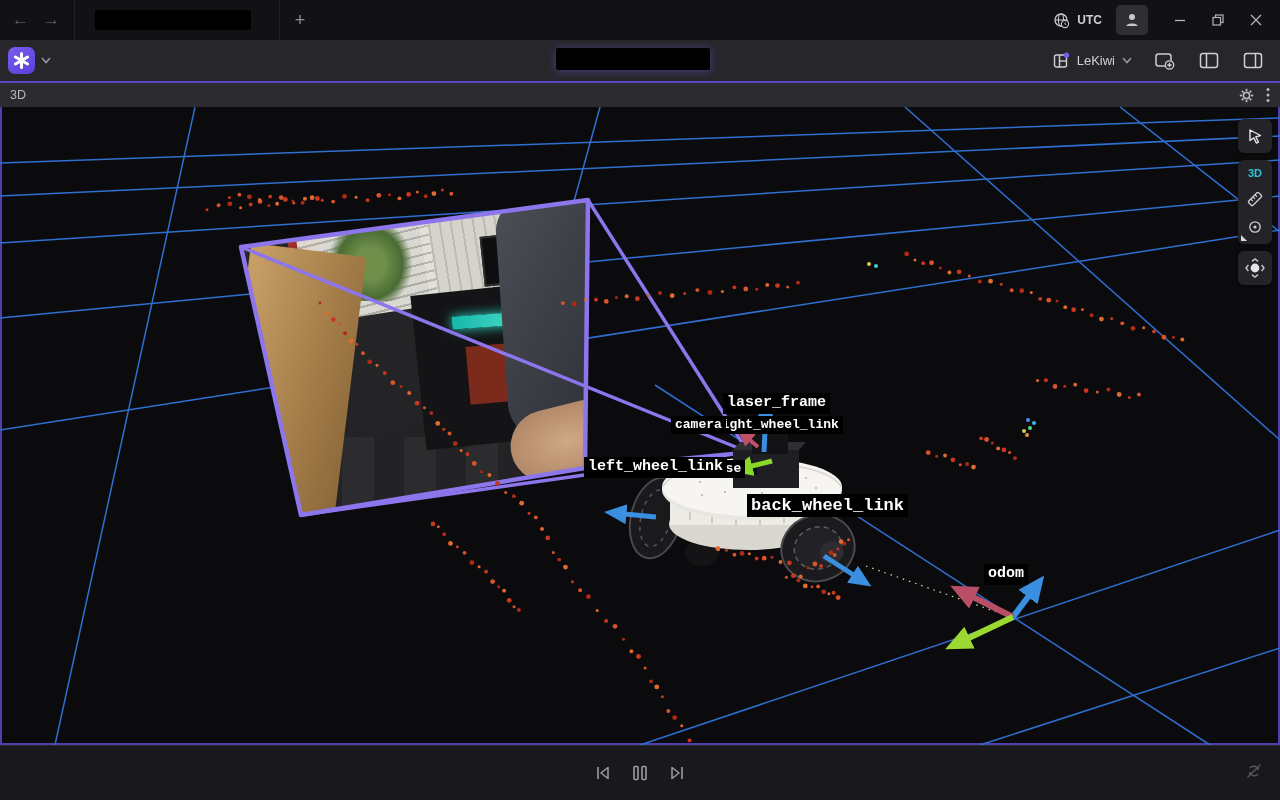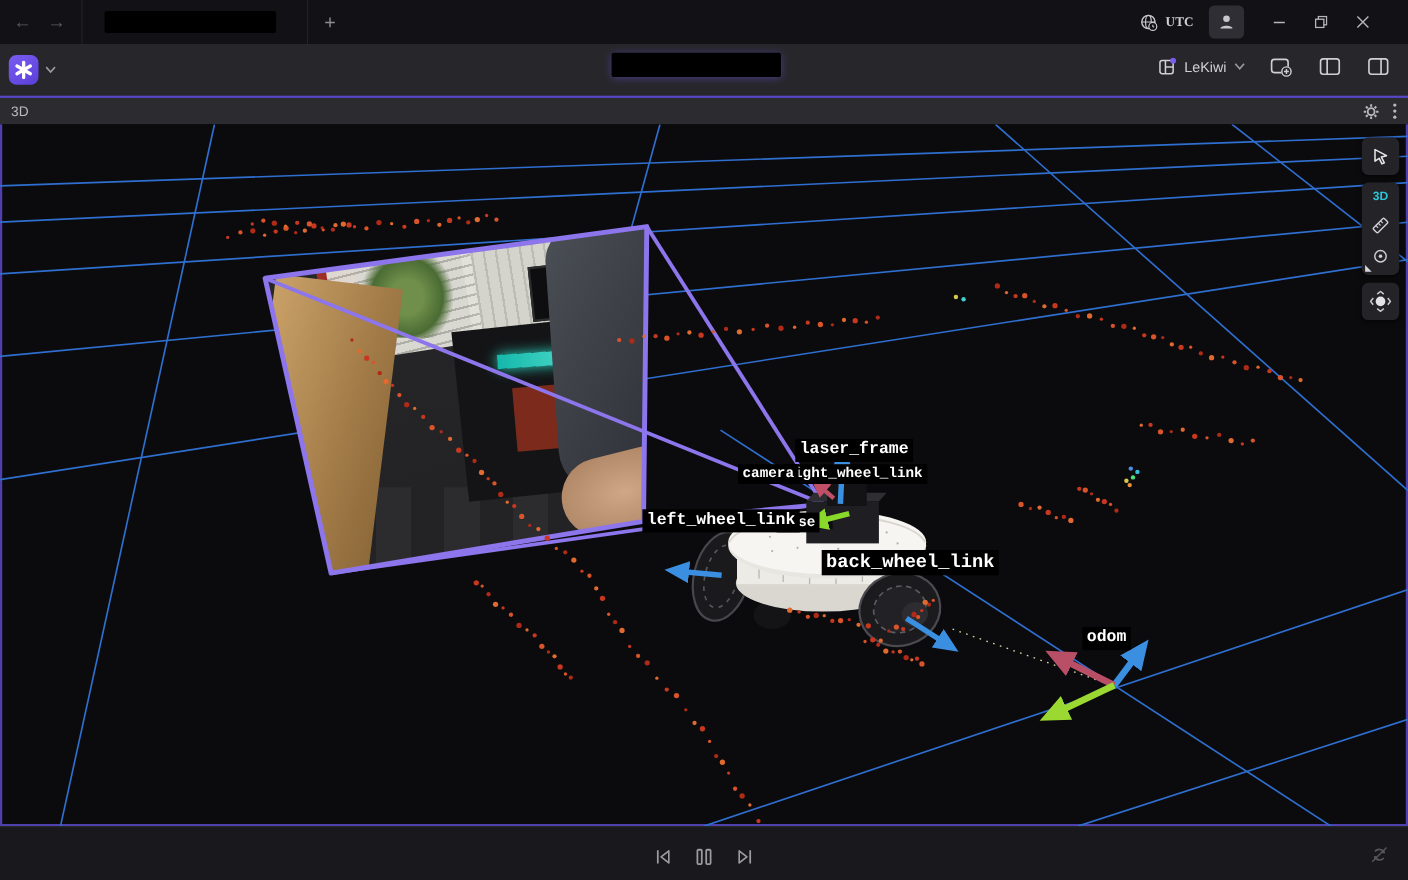--- a/index.html
+++ b/index.html
@@ -8,28 +8,28 @@
 
   
   .titlebar { height:40px; background:#121216; display:flex; align-items:center; color:#9a9aa0; }
   .nav-arrows { display:flex; gap:14px; padding:0 14px 0 12px; color:#5c5c62; font-size:17px; }
   .nav-arrows span { cursor:default; }
   .tab { position:relative; width:206px; height:40px; display:flex; align-items:center;
          border-left:1px solid #232327; border-right:1px solid #232327; padding-left:20px; }
   .redact { background:#000; border-radius:2px; }
   .tab .redact { width:156px; height:20px; }
   .newtab { width:40px; text-align:center; font-size:18px; color:#8a8a90; }
-  .tb-right { margin-left:auto; display:flex; align-items:center; gap:6px; padding-right:21px;font-family:Liberation Serif, serif; }
+  .tb-right { margin-left:auto; display:flex; align-items:center; gap:6px; padding-right:4px; }
   .tz { display:flex; align-items:center; gap:7px; color:#cfcfd4; font-size:12px; font-weight:700; padding:0 8px; }
   .avatar-btn { width:32px; height:30px; background:#2e2e34; border-radius:5px;
     display:flex; align-items:center; justify-content:center; margin-right:14px; }
   .winctl { display:flex; align-items:center; gap:26px; padding:0 14px 0 6px; color:#b5b5ba; }
 
   
-  .toolbar { height:49px; background:#27272b; border-bottom:2px solid #5847c6;
+  .toolbar { height:43px; background:#27272b; border-bottom:2px solid #5847c6;
     display:flex; align-items:center; position:relative; }
   .logo { width:27px; height:27px; margin-left:8px; border-radius:7px;
     background:linear-gradient(145deg,#7a5cf0,#5a3fd8); display:flex; align-items:center; justify-content:center; }
   .logo-caret { color:#9a9aa0; margin-left:6px; }
   .src-redact { position:absolute; left:556px; top:8px; width:154px; height:22px; background:#000;
     border-radius:2px; box-shadow:0 1px 8px rgba(116,84,240,.45); }
   .tbr { position:absolute; right:10px; top:0; height:41px; display:flex; align-items:center; gap:10px; }
   .layout-picker { display:flex; align-items:center; gap:7px; color:#cfcfd4; font-size:13px; padding:4px 6px; border-radius:5px; }
   .icon-btn { width:34px; height:30px; display:flex; align-items:center; justify-content:center; border-radius:5px; }
 

